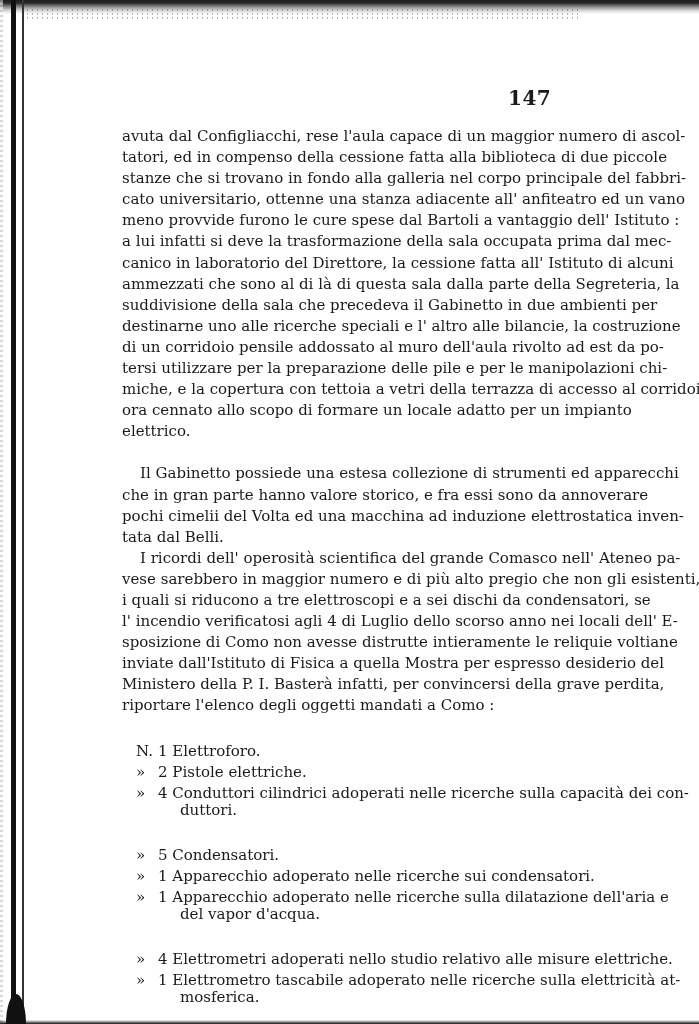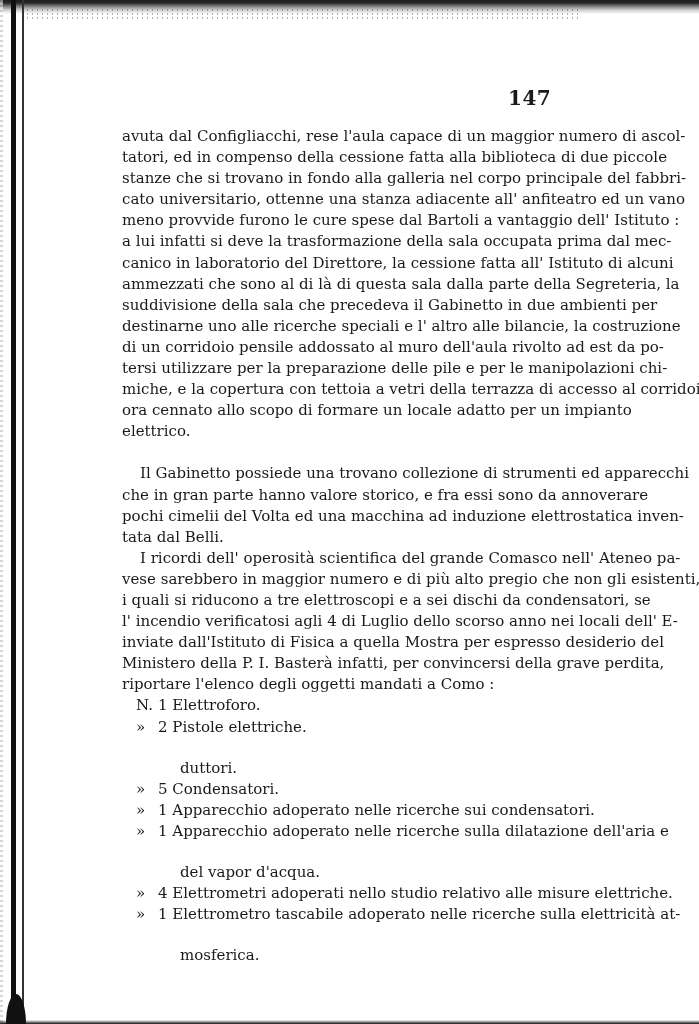--- a/index.html
+++ b/index.html
@@ -47,21 +47,21 @@
     position: absolute; left: 122px; top: 126px; width: 440px;
     font-size: 15px; line-height: 21.1px;
   }
   .line { display: block; white-space: nowrap; text-align: justify; text-align-last: justify; height: 21.1px; }
   .line.last { text-align-last: left; }
   .indent { padding-left: 18px; }
   .gap { height: 21px; }
   .list { margin-top: 0; }
   .list-item { display: block; white-space: nowrap; height: 21.1px; }
   .list-marker { display: inline-block; width: 36px; padding-left: 14px; box-sizing: border-box; }
-  .list-text { display: inline-block; }
+  .list-text { display: inline-block; margin-top: 24px; }
   .list-cont { display: block; padding-left: 58px; height: 21.1px; white-space: nowrap; margin-top: 20px; }
   .list-item.full .list-text { width: 405px; text-align: justify; text-align-last: justify; }
 </style>
 </head>
 <body>
 
 <div class="scan-top"></div>
 <div class="scan-speckle"></div>
 <div class="binding-edge"></div>
 <div class="binding-thick"></div>
@@ -85,38 +85,40 @@
         <span class="line">suddivisione della sala che precedeva il Gabinetto in due ambienti per</span>
         <span class="line">destinarne uno alle ricerche speciali e l' altro alle bilancie, la costruzione</span>
         <span class="line">di un corridoio pensile addossato al muro dell'aula rivolto ad est da po-</span>
         <span class="line">tersi utilizzare per la preparazione delle pile e per le manipolazioni chi-</span>
         <span class="line">miche, e la copertura con tettoia a vetri della terrazza di accesso al corridoio</span>
         <span class="line">ora cennato allo scopo di formare un locale adatto per un impianto</span>
         <span class="line last">elettrico.</span>
       </div>
       <div class="gap"></div>
       <div>
-        <span class="line indent">Il Gabinetto possiede una trovano collezione di strumenti ed apparecchi</span>
+        <span class="line indent">Il Gabinetto possiede una estesa collezione di strumenti ed apparecchi</span>
         <span class="line">che in gran parte hanno valore storico, e fra essi sono da annoverare</span>
         <span class="line">pochi cimelii del Volta ed una macchina ad induzione elettrostatica inven-</span>
         <span class="line last">tata dal Belli.</span>
       </div>
       <div>
         <span class="line indent">I ricordi dell' operosità scientifica del grande Comasco nell' Ateneo pa-</span>
         <span class="line">vese sarebbero in maggior numero e di più alto pregio che non gli esistenti,</span>
         <span class="line">i quali si riducono a tre elettroscopi e a sei dischi da condensatori, se</span>
         <span class="line">l' incendio verificatosi agli 4 di Luglio dello scorso anno nei locali dell' E-</span>
+        <span class="line">sposizione di Como non avesse distrutte intieramente le reliquie voltiane</span>
         <span class="line">inviate dall'Istituto di Fisica a quella Mostra per espresso desiderio del</span>
         <span class="line">Ministero della P. I. Basterà infatti, per convincersi della grave perdita,</span>
         <span class="line last">riportare l'elenco degli oggetti mandati a Como :</span>
       </div>
     </div>
   <div id="list" class="list">
       <div class="list-item"><span class="list-marker">N.</span><span class="list-text">1 Elettroforo.</span></div>
       <div class="list-item"><span class="list-marker">»</span><span class="list-text">2 Pistole elettriche.</span></div>
+      <div class="list-item full"><span class="list-marker">»</span><span class="list-text">4 Conduttori cilindrici adoperati nelle ricerche sulla capacità dei con-</span></div>
       <div class="list-cont">duttori.</div>
       <div class="list-item"><span class="list-marker">»</span><span class="list-text">5 Condensatori.</span></div>
       <div class="list-item"><span class="list-marker">»</span><span class="list-text">1 Apparecchio adoperato nelle ricerche sui condensatori.</span></div>
       <div class="list-item full"><span class="list-marker">»</span><span class="list-text">1 Apparecchio adoperato nelle ricerche sulla dilatazione dell'aria e</span></div>
       <div class="list-cont">del vapor d'acqua.</div>
       <div class="list-item"><span class="list-marker">»</span><span class="list-text">4 Elettrometri adoperati nello studio relativo alle misure elettriche.</span></div>
       <div class="list-item full"><span class="list-marker">»</span><span class="list-text">1 Elettrometro tascabile adoperato nelle ricerche sulla elettricità at-</span></div>
       <div class="list-cont">mosferica.</div>
     </div>
 </div>

